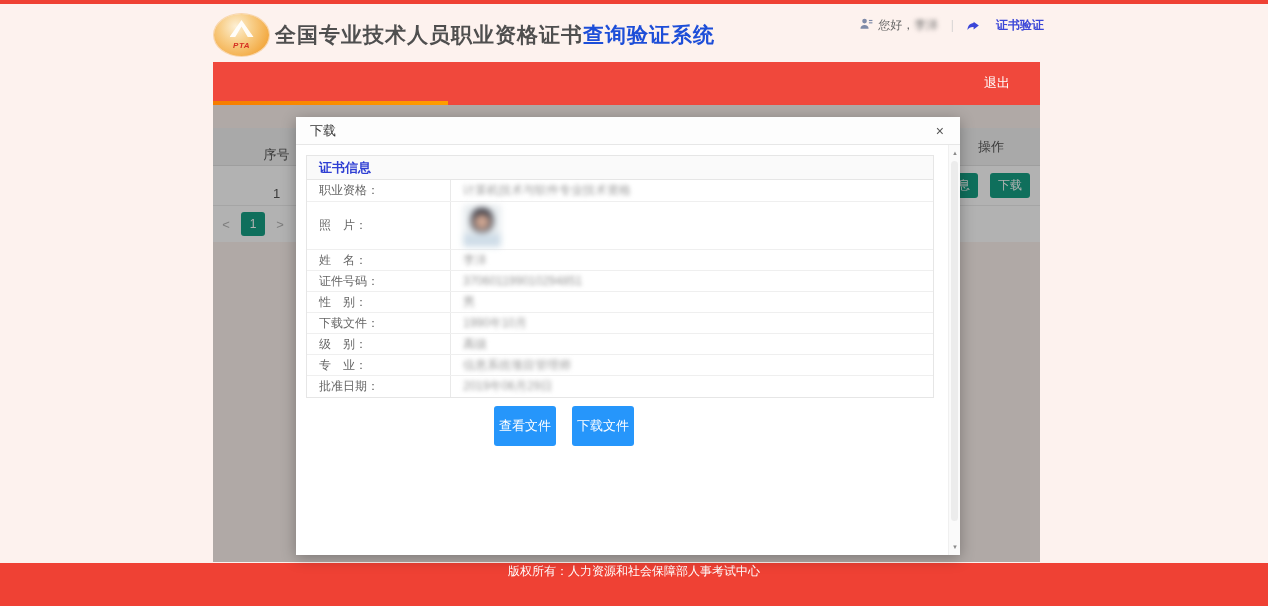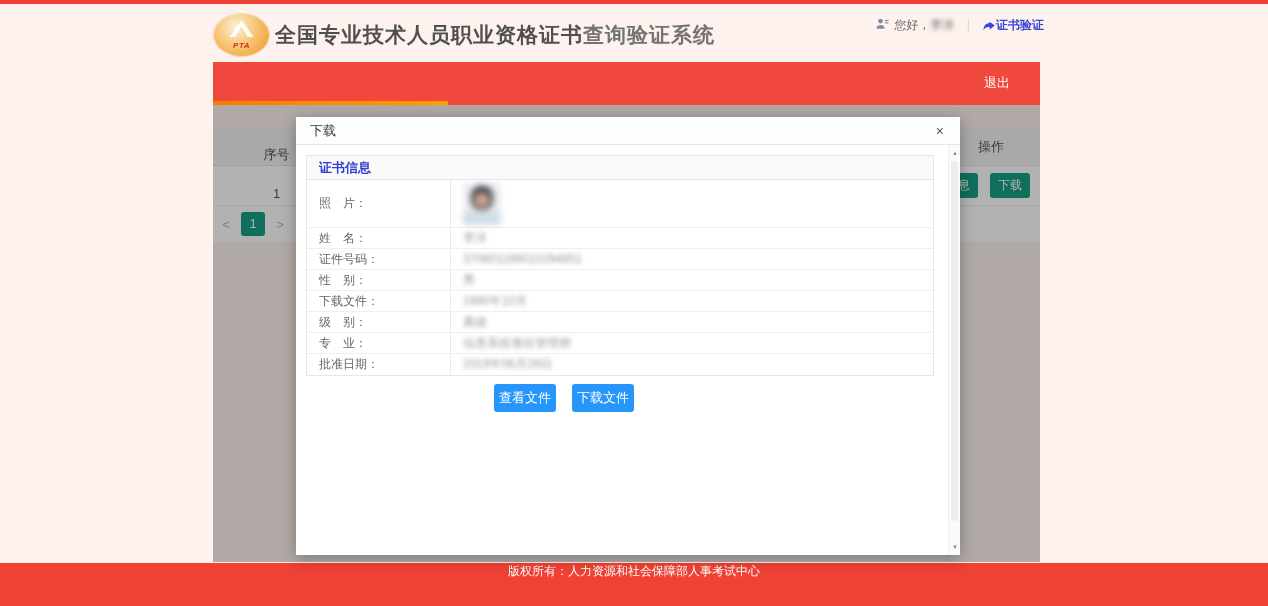--- a/index.html
+++ b/index.html
@@ -18,30 +18,30 @@
   .brand { position:absolute; left:214px; top:10px; display:flex; align-items:center; }
   .logo { width:55px; height:42px; border-radius:50%; position:relative; flex:0 0 auto;
           background:radial-gradient(circle at 40% 30%, #fdf0d5 0%, #f8cf8a 35%, #f3ab45 75%, #efa138 100%);
           box-shadow:0 0 0 1px rgba(240,160,50,.35); }
   .logo-petal { position:absolute; left:50%; top:6px; transform:translateX(-50%);
           width:24px; height:17px; background:rgba(255,255,255,.92);
           clip-path:polygon(50% 0,100% 100%,76% 100%,50% 38%,24% 100%,0 100%); }
   .logo-text { position:absolute; bottom:6px; left:50%; transform:translateX(-50%);
           font-size:8px; font-weight:bold; font-style:italic; color:#d52f23; letter-spacing:.5px; }
   .title { font-size:21px; font-weight:bold; color:#4f4f4f; margin-left:6px; letter-spacing:1px; }
-  .title .accent { color:#737373;text-align:center; }
+  .title .accent { color:#1d4ed8;text-align:center; }
 
   .greeting { position:absolute; right:224px; top:13px; display:flex; 
           font-size:12px; color:#666; }
   .greeting svg { display:block; }
   .greeting .hello { margin-left:5px; }
   .blurred { filter:blur(2px); }
   .greeting .sep { margin:0 8px; color:#ccc; }
   .verify-link { display:flex; align-items:center; color:#3a46d8; text-decoration:none; cursor:pointer; }
-  .verify-link span { margin-left:0; font-weight:bold; }
+  .verify-link span { margin-left:16px; font-weight:bold; }
 
   
   .container { position:absolute; left:213px; top:62px; width:827px; }
   .navbar { position:relative; height:43px; background:#f0483c; }
   .nav-tab { position:absolute; left:28px; top:0; height:43px; line-height:41px;
           color:#fff; font-size:13px; cursor:pointer; }
   .nav-logout { position:absolute; right:30px; top:0; height:43px; line-height:41px;
           color:#fff; font-size:13px; cursor:pointer; }
   .tab-underline { position:absolute; left:0; bottom:0; width:235px; height:4px;
           background:linear-gradient(90deg,#f57d00,#ff9d00); }
@@ -83,21 +83,21 @@
   .info-value { flex:1; color:#9a9a9a; padding-left:12px; display:flex; align-items:center; }
   .h22 { height:22px; } .h21 { height:21px; } .hphoto { height:48px; }
   .photo { width:38px; height:42px; margin:3px 0; border-radius:2px; background:#e8edf0; position:relative;
           overflow:hidden; filter:blur(3px); }
   .photo::before { content:""; position:absolute; left:50%; top:3px; transform:translateX(-50%);
           width:22px; height:24px; border-radius:46% 46% 42% 42%; background:#33333d; }
   .photo::after { content:""; position:absolute; left:50%; top:9px; transform:translateX(-50%);
           width:16px; height:16px; border-radius:50%; background:#caa390; }
   .photo .shirt { position:absolute; left:0; bottom:0; width:100%; height:13px; background:#cfdde8; }
   .modal-actions { display:flex; gap:16px; padding-left:198px; margin-top:8px; }
-  .blue-btn { background:#2696fb; color:#fff; border:none; font-size:13px; width:62px; height:28px;
+  .blue-btn { background:#2696fb; color:#fff; border:none; font-size:13px; width:62px; height:40px;
           border-radius:3px; cursor:pointer; font-family:inherit; }
   
   .scrollbar { position:absolute; right:0; top:28px; bottom:0; width:12px; background:#fafafa;
           border-left:1px solid #f0f0f0; }
   .sb-arrow { position:absolute; left:0; width:12px; height:12px; font-size:6px; color:#8a8a8a;
           display:flex; align-items:center; justify-content:center; cursor:pointer; }
   .sb-up { top:2px; } .sb-down { bottom:2px; }
   .sb-thumb { position:absolute; left:2px; right:2px; top:16px; height:360px; background:#ececec;
           border-radius:4px; cursor:pointer; }
 
@@ -169,20 +169,24 @@
 
 <div class="modal">
   <div class="modal-header">
     <span>下载</span>
     <span class="modal-close">×</span>
   </div>
   <div class="modal-body">
     <div class="info-box">
       <div class="info-title">证书信息</div>
 
+      <div class="info-row h22">
+        <div class="info-label">职业资格：</div>
+        <div class="info-value blurred">计算机技术与软件专业技术资格</div>
+      </div>
 
       <div class="info-row hphoto">
         <div class="info-label">照　片：</div>
         <div class="info-value">
           <div class="photo">
               <span class="shirt"></span>
             </div>
         </div>
       </div>
 

